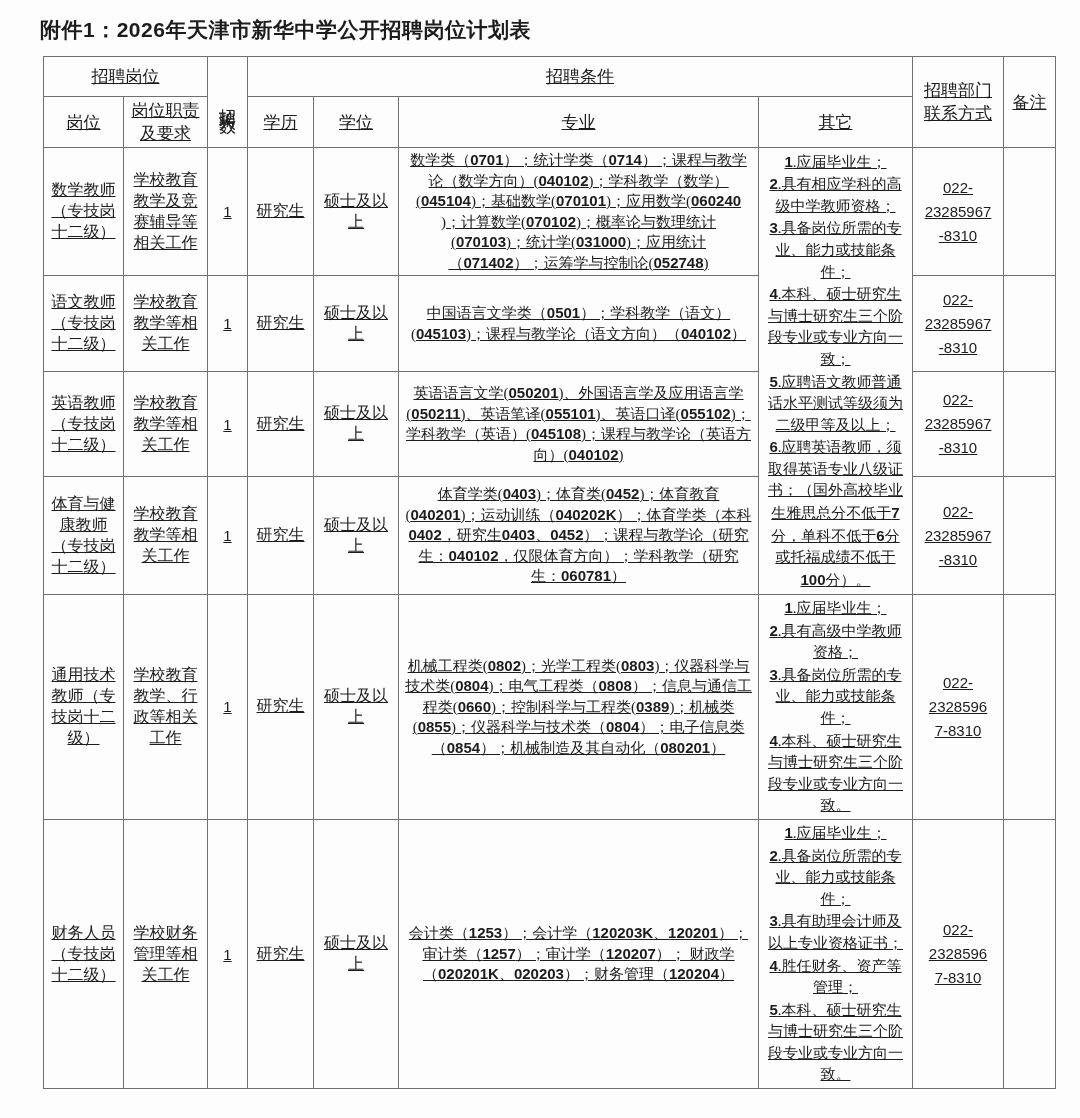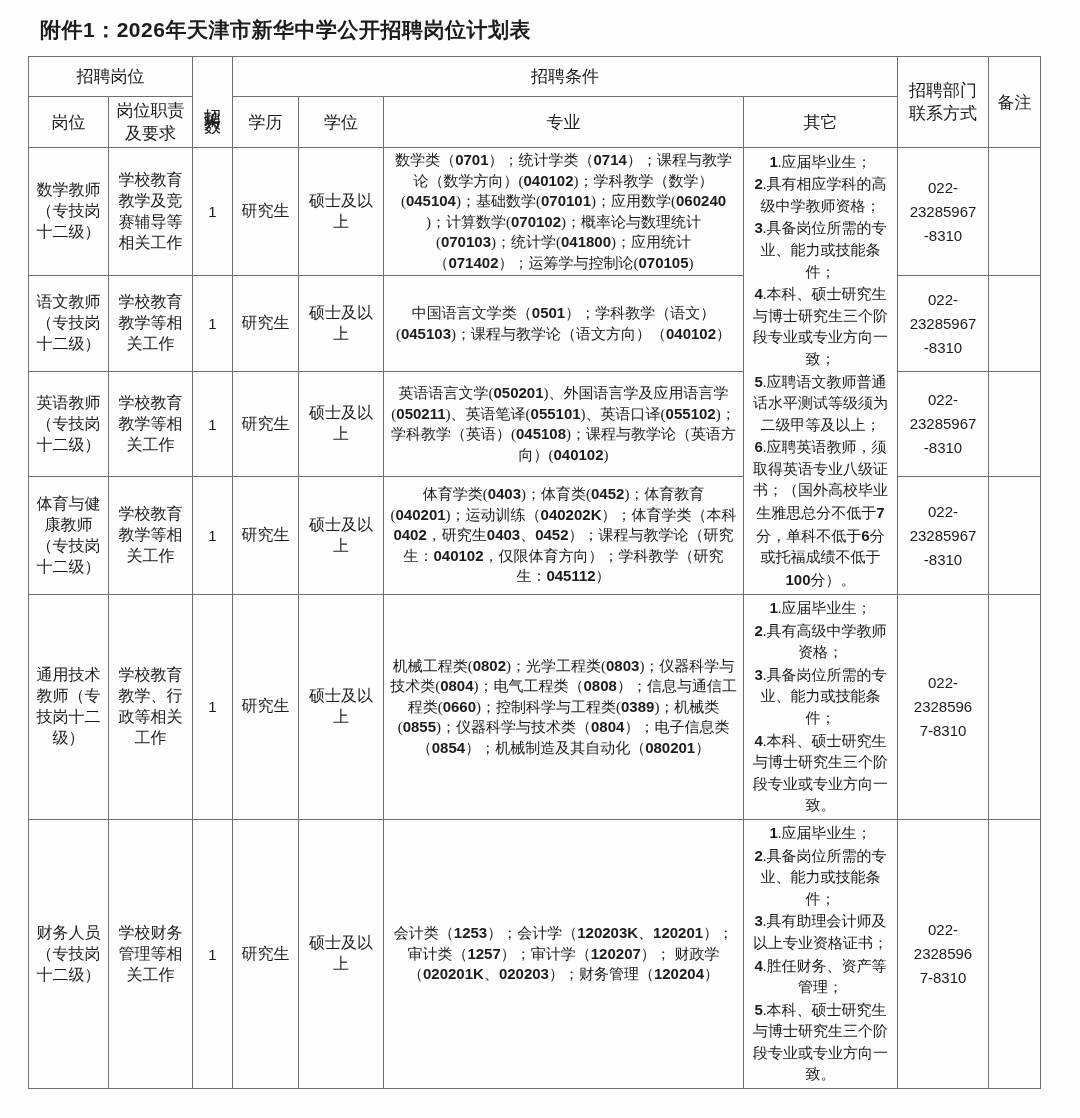--- a/index.html
+++ b/index.html
@@ -7,23 +7,24 @@
     width:1080px;height:1118px;overflow:hidden;
     font-family:"Liberation Serif","DejaVu Serif",serif;
     color:#1c1c1c;
   }
   .page{position:relative;width:1080px;height:1118px;background:#fdfdfd;padding-left:35px;}
   .title{
     position:absolute;left:40px;top:16px;width:1000px;
     font-size:21px;font-weight:bold;letter-spacing:.5px;
   }
   table.plan{
-    position:absolute;left:28px;top:56px;
+    position:absolute;left:43px;top:56px;
     border-collapse:collapse;table-layout:fixed;width:1012px;
     font-size:16px;
+    text-decoration:underline;
   }
   table.plan th,table.plan td{
     border:1px solid #6f6f6f;
     padding:2px 6px;
     vertical-align:middle;
     text-align:center;
     font-weight:normal;
     overflow:hidden;
   }
   table.plan th{font-size:17px;}
@@ -94,21 +95,21 @@
       <th>专业</th>
       <th>其它</th>
     </tr>
 
     <tr class="r1">
       <td>数学教师（专技岗十二级）</td>
       <td>学校教育教学及竞赛辅导等相关工作</td>
       <td class="count">1</td>
       <td>研究生</td>
       <td>硕士及以上</td>
-      <td class="major num-bold">数学类（<b>0701</b>）；统计学类（<b>0714</b>）；课程与教学论（数学方向）(<b>040102</b>)；学科教学（数学）(<b>045104</b>)；基础数学(<b>070101</b>)；应用数学(<b>060240</b>  )；计算数学(<b>070102</b>)；概率论与数理统计(<b>070103</b>)；统计学(<b>041800</b>)；应用统计（<b>071402</b>）；运筹学与控制论(<b>070105</b>)</td>
+      <td class="major num-bold">数学类（<b>0701</b>）；统计学类（<b>0714</b>）；课程与教学论（数学方向）(<b>040102</b>)；学科教学（数学）(<b>045104</b>)；基础数学(<b>070101</b>)；应用数学(<b>060240</b>  )；计算数学(<b>070102</b>)；概率论与数理统计(<b>070103</b>)；统计学(<b>031000</b>)；应用统计（<b>071402</b>）；运筹学与控制论(<b>052748</b>)</td>
       <td class="other num-bold" rowspan="4"><b>1</b>.应届毕业生；
 <b>2</b>.具有相应学科的高级中学教师资格；
 <b>3</b>.具备岗位所需的专业、能力或技能条件；
 <b>4</b>.本科、硕士研究生与博士研究生三个阶段专业或专业方向一致；
 <b>5</b>.应聘语文教师普通话水平测试等级须为二级甲等及以上；
 <b>6</b>.应聘英语教师，须取得英语专业八级证书；（国外高校毕业生雅思总分不低于<b>7</b>分，单科不低于<b>6</b>分或托福成绩不低于<b>100</b>分）。</td>
       <td class="contact">022-23285967
 -8310</td>
       <td></td>
     </tr>
@@ -136,21 +137,21 @@
 -8310</td>
       <td></td>
     </tr>
 
     <tr class="r4">
       <td>体育与健康教师（专技岗十二级）</td>
       <td>学校教育教学等相关工作</td>
       <td class="count">1</td>
       <td>研究生</td>
       <td>硕士及以上</td>
-      <td class="major num-bold">体育学类(<b>0403</b>)；体育类(<b>0452</b>)；体育教育(<b>040201</b>)；运动训练（<b>040202K</b>）；体育学类（本科<b>0402</b>，研究生<b>0403</b>、<b>0452</b>）；课程与教学论（研究生：<b>040102</b>，仅限体育方向）；学科教学（研究生：<b>045112</b>）</td>
+      <td class="major num-bold">体育学类(<b>0403</b>)；体育类(<b>0452</b>)；体育教育(<b>040201</b>)；运动训练（<b>040202K</b>）；体育学类（本科<b>0402</b>，研究生<b>0403</b>、<b>0452</b>）；课程与教学论（研究生：<b>040102</b>，仅限体育方向）；学科教学（研究生：<b>060781</b>）</td>
       <td class="contact">022-23285967
 -8310</td>
       <td></td>
     </tr>
 
     <tr class="r5">
       <td>通用技术教师（专技岗十二级）</td>
       <td>学校教育教学、行政等相关工作</td>
       <td class="count">1</td>
       <td>研究生</td>

